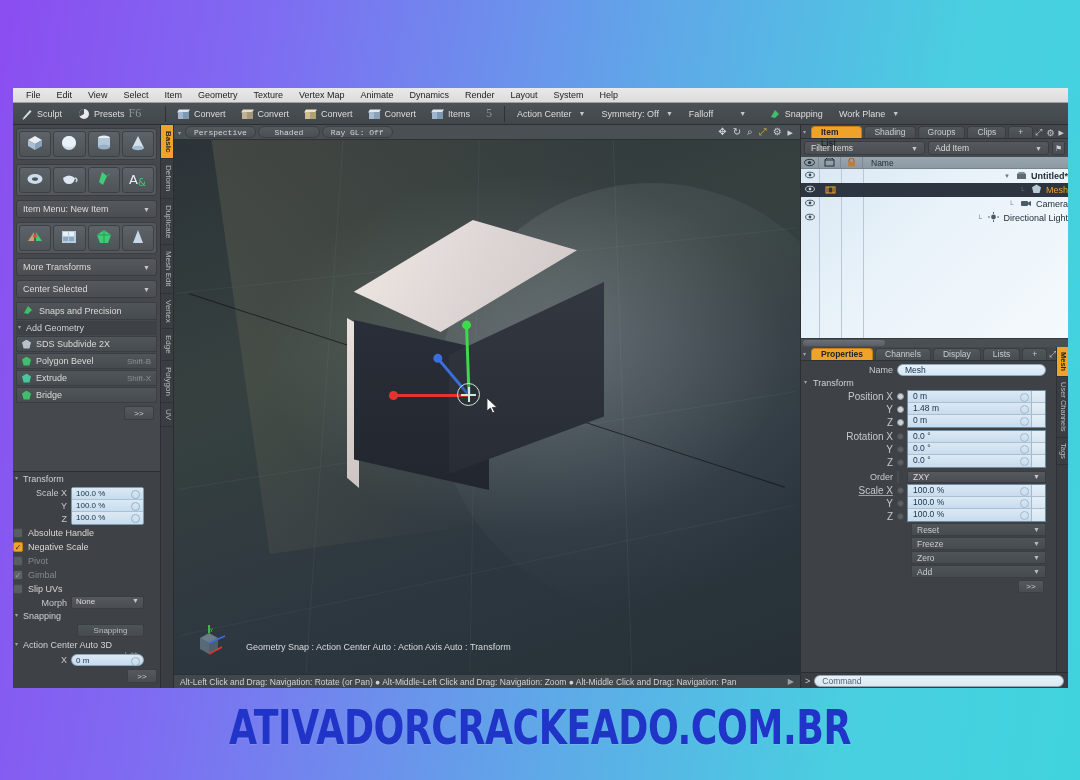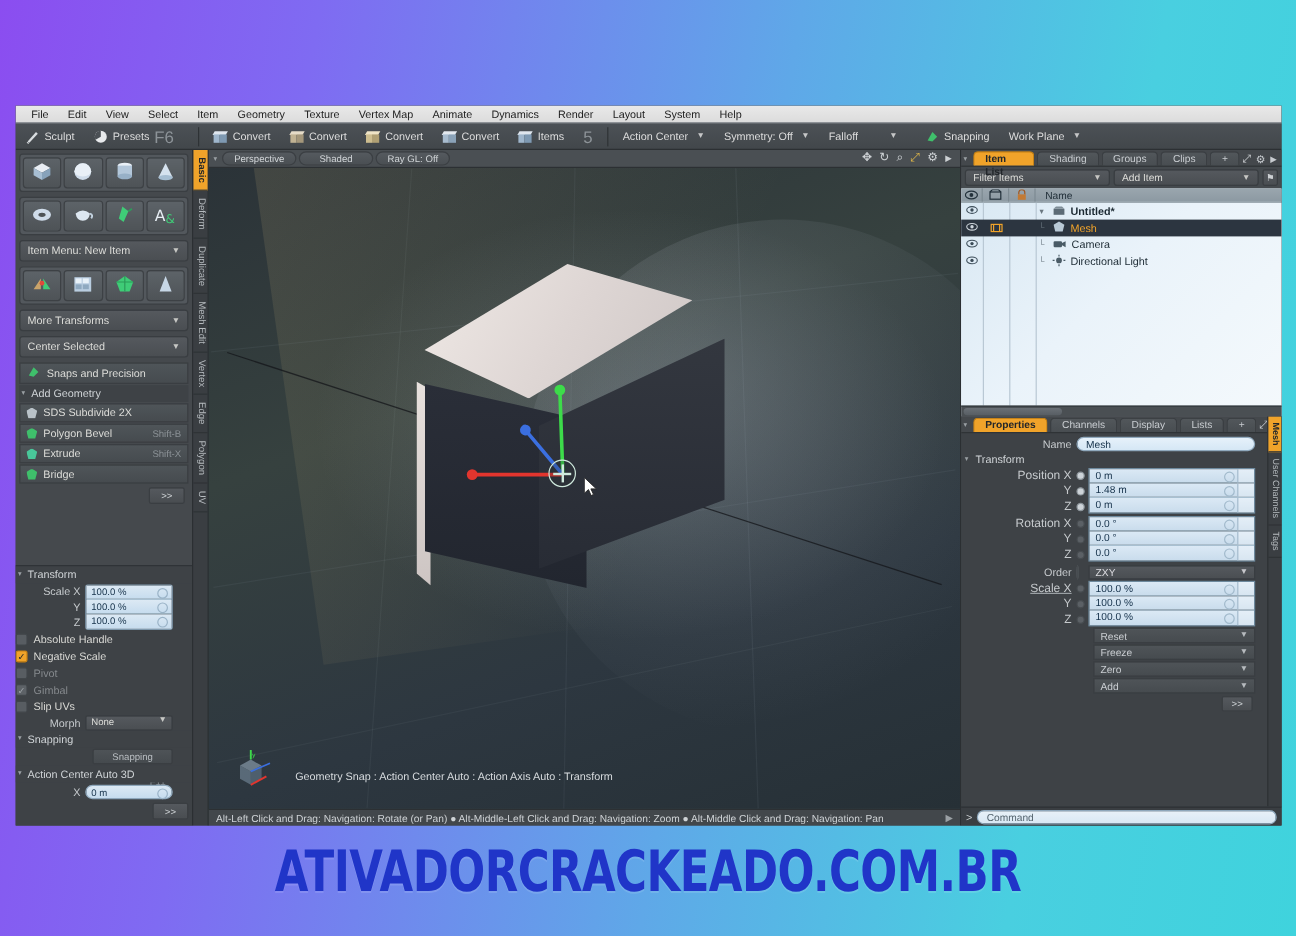--- a/index.html
+++ b/index.html
@@ -58,21 +58,21 @@
   }
   .tgroup { display: flex; align-items: center; height: 100%; }
   .tbtn {
     display: flex; align-items: center; gap: 4px;
     height: 18px; padding: 0 7px; margin: 0 1px;
     color: #ddd; font-size: 9px; white-space: nowrap;
     border-radius: 2px;
   }
   .tsep { width: 1px; height: 16px; background: #2e3235; margin: 0 4px; }
   .caret { font-size: 7px; opacity: .85; margin-left: 3px; }
-  .dim { color: #8d9398; font-size: 14px; }
+  .dim { color: #8d9398; font-size: 12px; font-family: Liberation Serif, serif; }
   .ico { width: 12px; height: 12px; display: inline-block; position: relative; }
 
   
   .cube-ico { width: 12px; height: 12px; position: relative; }
   .cube-ico i {
     position: absolute; display: block;
   }
   .cube-ico .top { left: 0; top: 1px; width: 11px; height: 4px;
     background: #dfe6ee; transform: skewX(-30deg) scaleY(.8); }
   .cube-ico .lft { left: 0; top: 4px; width: 5px; height: 7px; background: #9fb6cc; }
@@ -205,21 +205,21 @@
     height: 15px; background: #4a4f53;
     display: flex; align-items: center; gap: 2px;
     padding: 0 4px; border-bottom: 1px solid #2c3033;
     font-size: 9px; color: #cdd1d4;
   }
   .vpb {
     height: 12px; min-width: 62px; padding: 0 8px;
     background: linear-gradient(#555a5f,#4a4f53);
     border: 1px solid #3b3f43; border-radius: 6px;
     display: flex; align-items: center; justify-content: center;
-    font-size: 8px; color: #d2d6d9;
+    font-size: 8px; color: #d2d6d9; font-family: Liberation Mono, monospace;
   }
   .vpicons { margin-left: auto; display: flex; gap: 6px; align-items: center; padding-right: 3px; }
   .vpicons span { font-size: 10px; color: #cdd1d4; line-height: 1; }
 
   #viewport {
     flex: 1 1 auto; position: relative; overflow: hidden;
     background: #2f3a3e;
   }
   #vpgrad {
     position: absolute; inset: 0;
@@ -348,21 +348,21 @@
     position: relative; height: 14px; display: flex; align-items: center;
     font-size: 9px; color: #1c2a33;
   }
   .ilrow.sel { background: #2c3540; color: #f0a32a; }
   .ilrow .eye {
     width: 18px; text-align: center; font-size: 8px; color: #3c4c58;
   }
   .ilrow.sel .eye { color: #cfd6dc; }
   .ilrow .g2 { width: 22px; text-align: center; font-size: 8px; }
   .ilrow .g3 { width: 22px; text-align: center; font-size: 8px; }
-  .ilrow .nm { flex: 1 1 auto; display: flex; align-items: center; gap: 4px; }
+  .ilrow .nm { flex: 1 1 auto; display: flex; align-items: center; gap: 4px; justify-content: flex-end; }
   .ilrow .tw { color: #6a7780; font-size: 7px; width: 10px; text-align: center; }
   .ilscroll { height: 9px; background: #4a4f53; position: relative; border-top: 1px solid #343a3e; }
   .ilscroll .thumb {
     position: absolute; left: 2px; top: 1px; width: 82px; height: 6px;
     background: linear-gradient(#6a7076,#585e64); border-radius: 3px;
   }
 
   #props { flex: 1 1 auto; display: flex; flex-direction: column; background: #3e4246; overflow: hidden; position: relative; }
   .pbody { padding: 2px 0 0 0; }
   .rrow { display: flex; align-items: center; height: 13px; font-size: 9px; }

